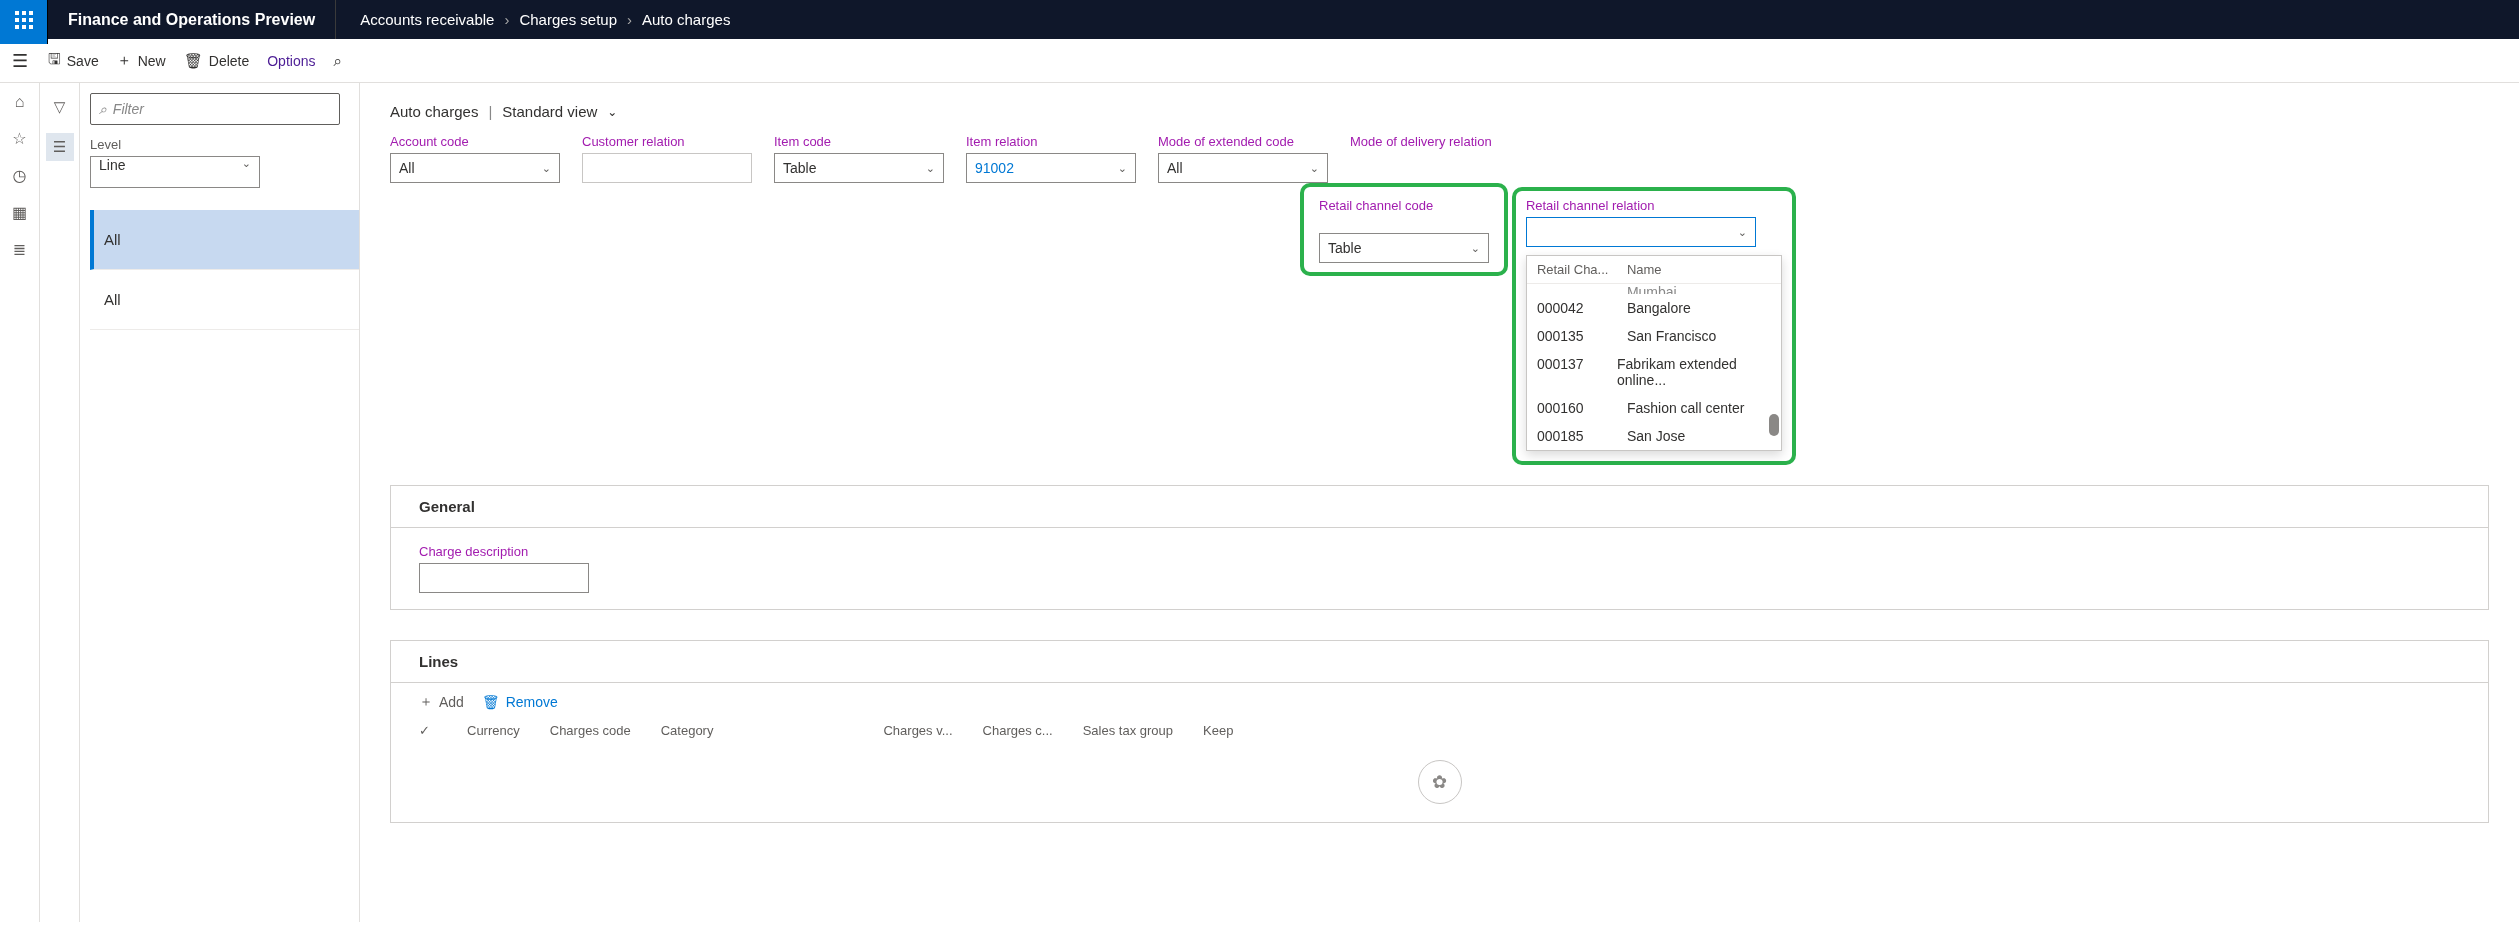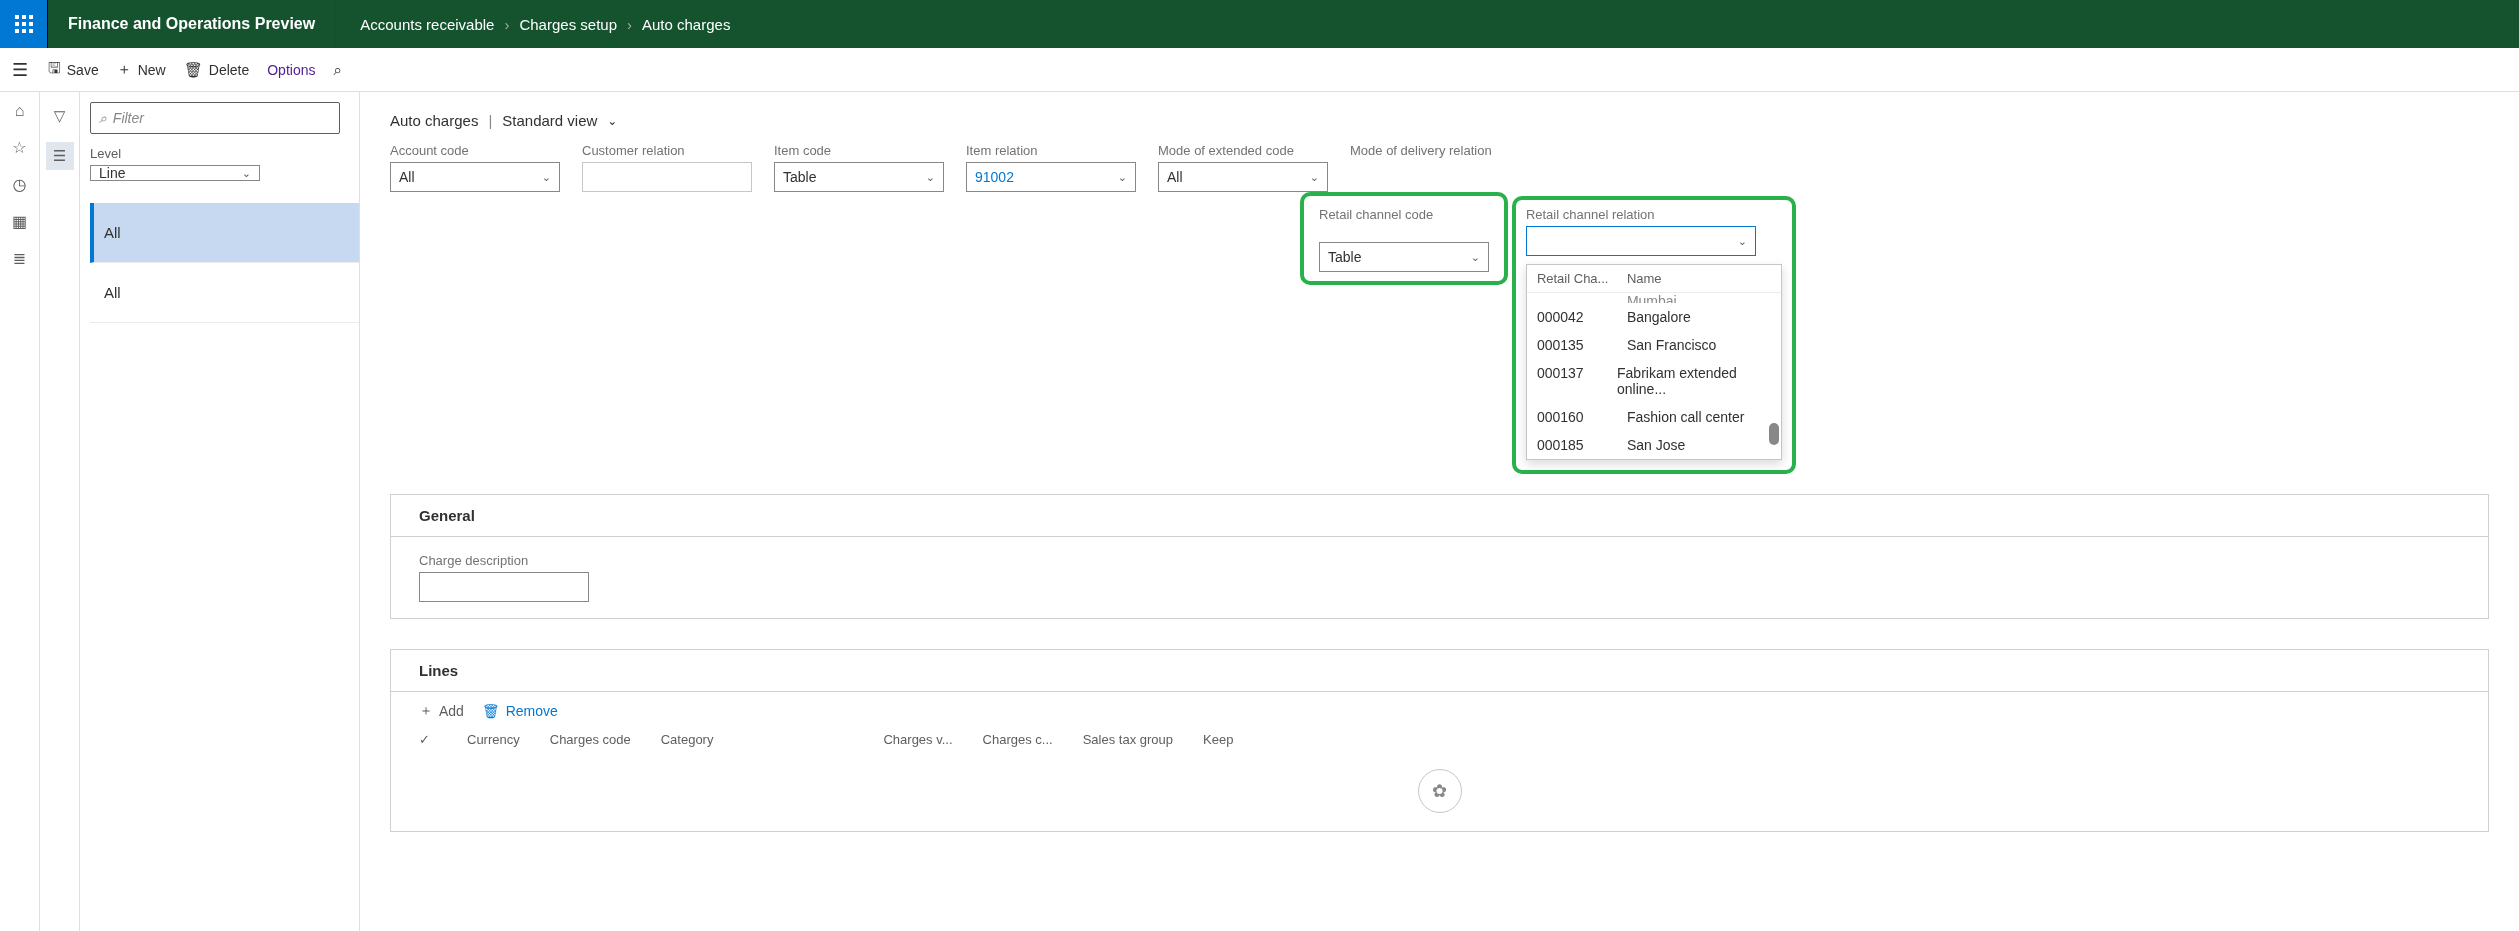--- a/index.html
+++ b/index.html
@@ -1,21 +1,21 @@
 <!DOCTYPE html>
 <html><head>
   <meta charset="utf-8">
   <style>
     * { box-sizing: border-box; margin: 0; padding: 0; font-family: "Segoe UI", Arial, sans-serif; }
     html, body { height: 100%; background: #fff; color: #323130; font-size: 14px; }
 
     
     .topbar {
-      display: flex; align-items: center; height: 48px;
-      background: #14532d; color: #fff;
+      display: flex; align-items: center; height: 39px;
+      background: #0f172a; color: #fff;
     }
     .waffle {
       width: 48px; height: 48px; background: #0078d4;
       display: flex; align-items: center; justify-content: center;
       border-right: 1px solid #000;
     }
     .waffle-grid {
       display: grid; grid-template-columns: repeat(3, 4px); grid-template-rows: repeat(3, 4px);
       gap: 3px;
     }
@@ -61,40 +61,40 @@
 
     .listpane {
       width: 280px; border-right: 1px solid #e1dfdd; padding: 10px 0 0 10px;
     }
     .filterbox {
       width: 250px; height: 32px; border:1px solid #605e5c; border-radius:2px;
       display:flex; align-items:center; padding:0 8px; color:#888; gap:6px; font-style: italic;
     }
     .level-label{ font-size:13px; color:#605e5c; margin-top:12px;}
     .level-select{
-      width:170px; height:16px; border:1px solid #8a8886; background:#fff; padding:0 8px;
-      display:flex; align-items:center; justify-content:space-between; margin-top:4px;
+      width:170px; height:32px; border:1px solid #8a8886; background:#fff; padding:0 8px;
+      display:flex; justify-content:space-between; margin-top:4px;
     }
     .list-items { margin-top: 22px; }
     .list-item {
       height:60px; display:flex; align-items:center; padding-left:14px;
       border-bottom:1px solid #edebe9; font-size:15px;
     }
     .list-item.selected {
       background:#c7d9f0; border-left:4px solid #0078d4; padding-left:10px;
     }
 
     .contentpane { flex:1; padding: 20px 30px; overflow:auto; position:relative;}
     .view-title { font-size:15px; color:#323130; margin-bottom:14px; display:flex; align-items:center; gap:10px;}
     .view-title .sep{ color:#888;}
     .view-chevron{ font-size:12px;}
 
     .fieldrow { display:flex; gap:22px; flex-wrap:wrap; }
     .fld { display:flex; flex-direction:column; }
-    .fld label{ font-size:13px; color:#737373; margin-bottom:4px;}
+    .fld label{ font-size:13px; color:#a21caf; margin-bottom:4px;}
     .fld .input, .fld select, .fld input[type=text]{
       width:170px; height:30px; border:1px solid #8a8886; padding:0 8px;
       background:#fff; display:flex; align-items:center; justify-content:space-between;
       font-size:14px;
     }
     .fld .input.readonly{ border:1px solid #c8c6c4; color:#888;}
     .fld .input.link{ color:#0078d4;}
     .chev{ font-size:11px; color:#605e5c;}
 
     .highlight-box{

